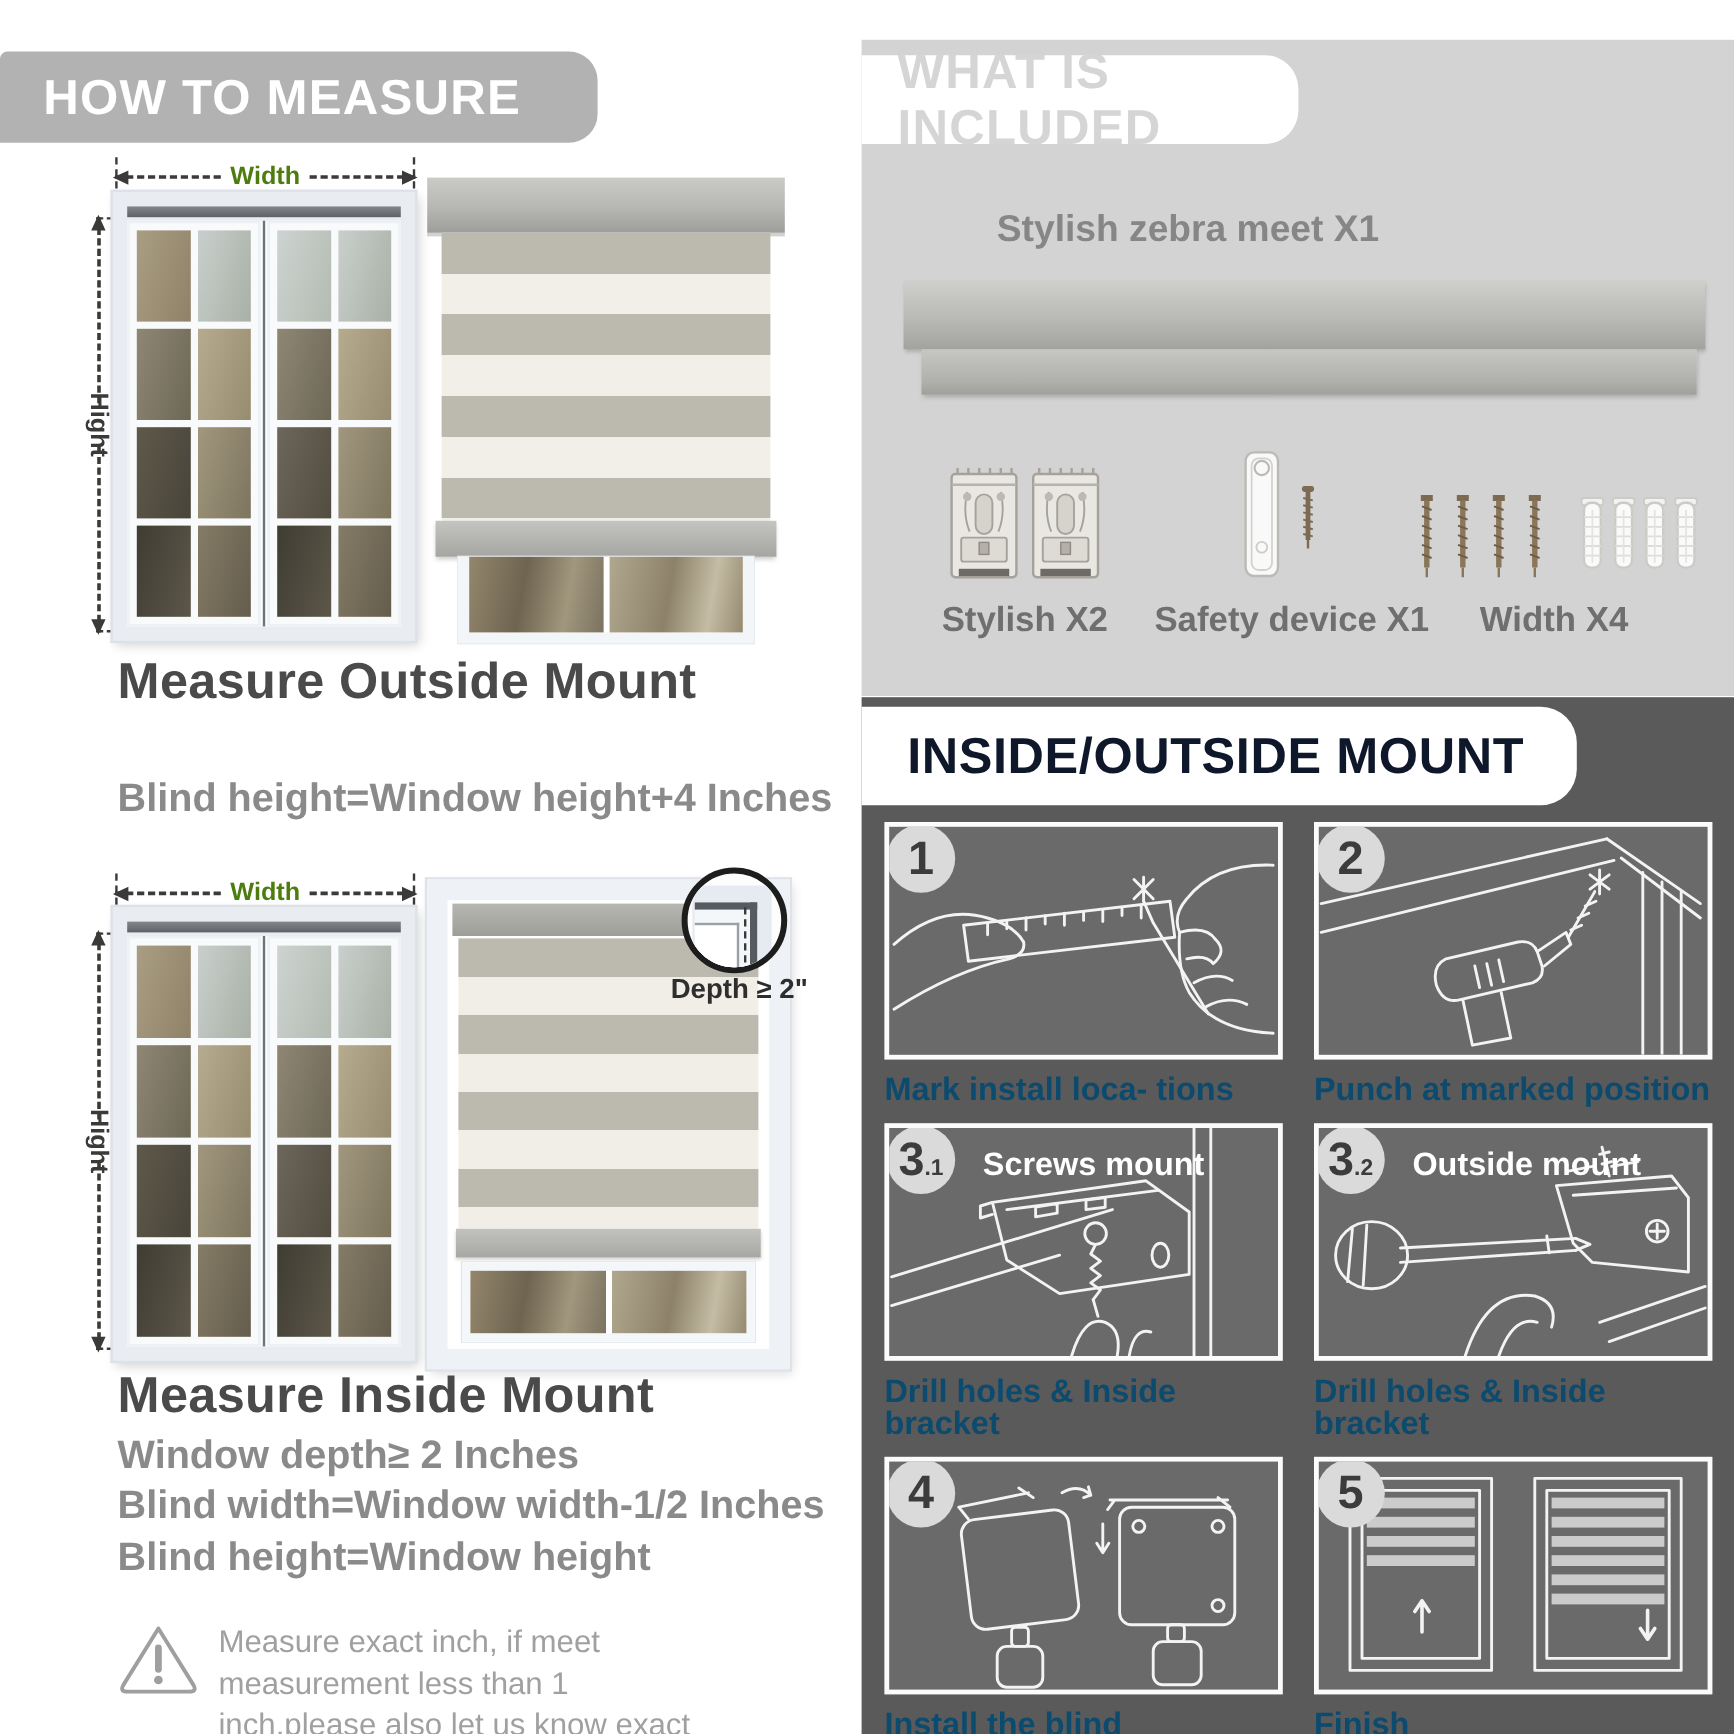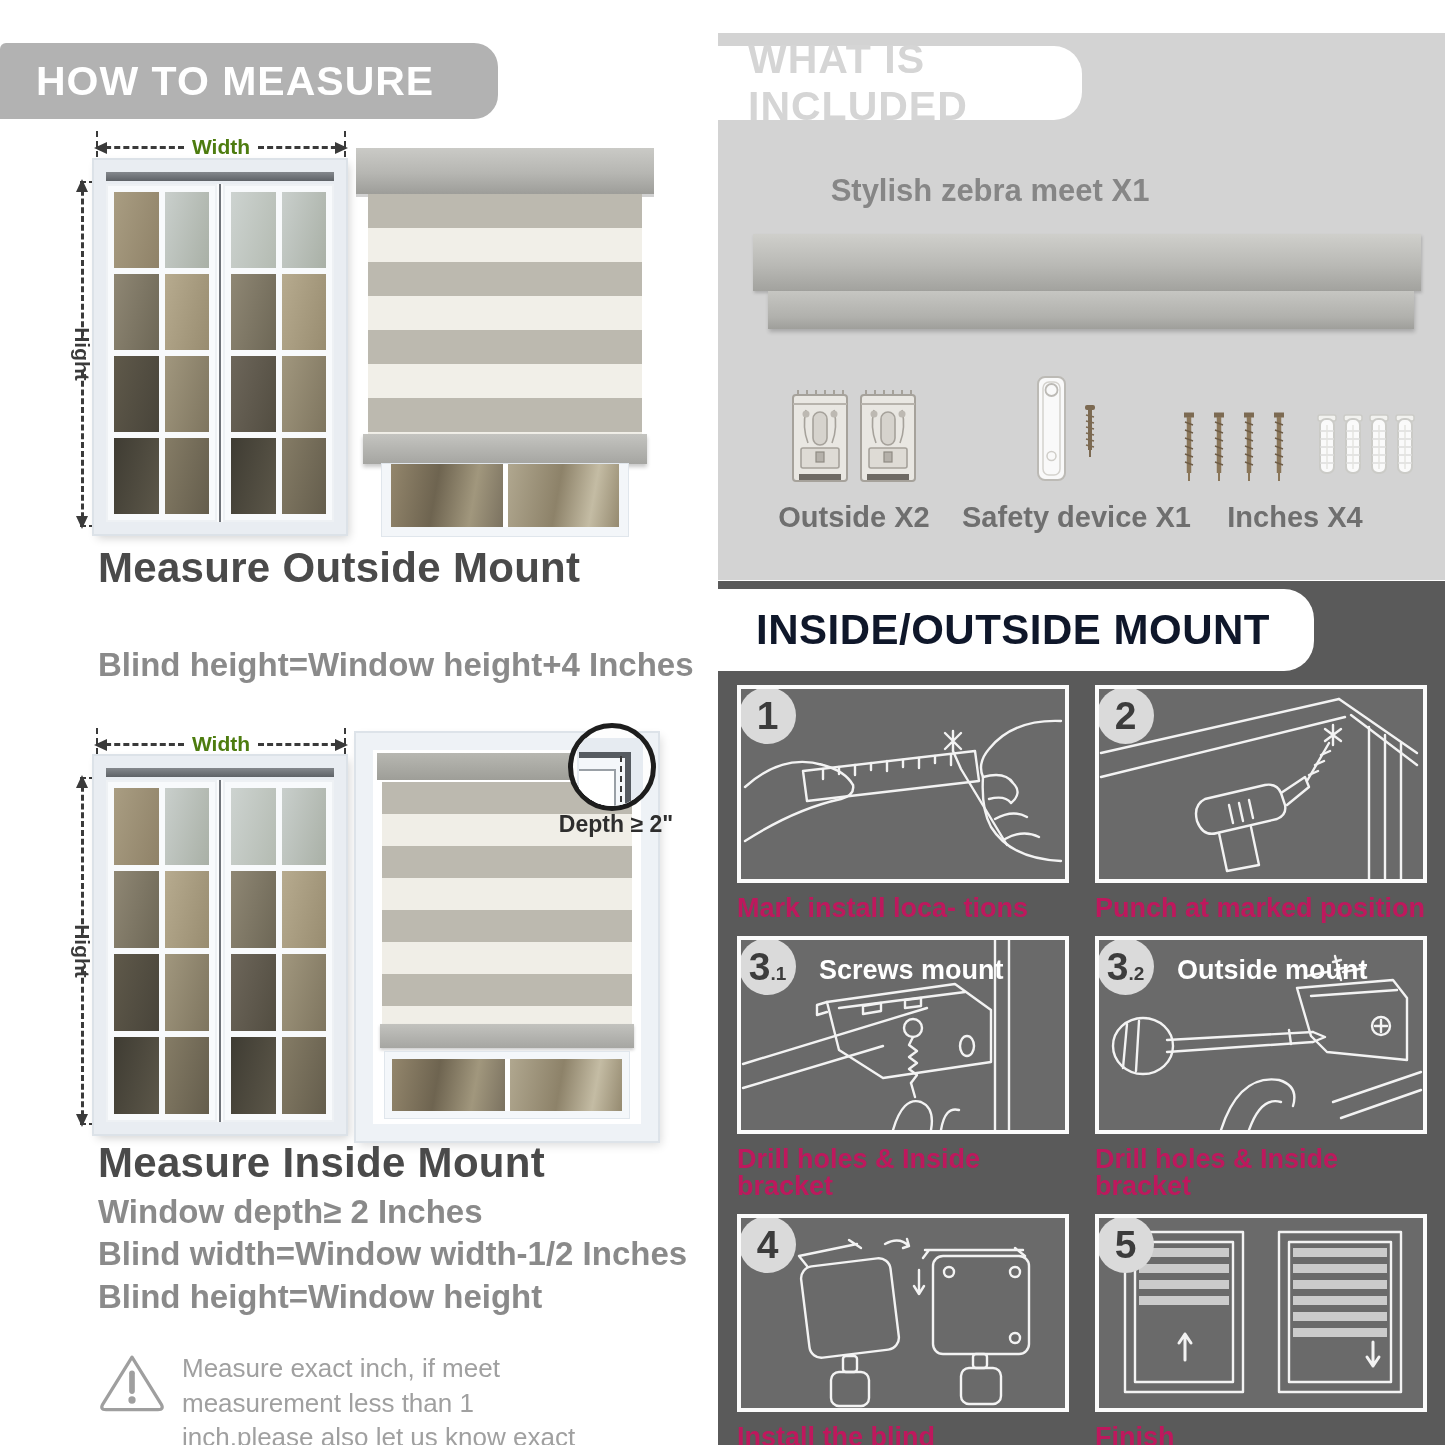--- a/index.html
+++ b/index.html
@@ -119,21 +119,21 @@
 
   .steps{position:absolute;left:737px;top:652px;width:690px;display:grid;
     grid-template-columns:1fr 1fr;column-gap:26px;row-gap:14px;}
   .box{position:relative;height:198px;border:4px solid #fbfbfb;background:#6a6a6a;overflow:hidden;}
   .art{position:absolute;inset:0;width:100%;height:100%;}
   .badge{position:absolute;top:-2px;left:-2px;width:57px;height:57px;border-radius:50%;
     background:#dadada;display:flex;align-items:center;justify-content:center;z-index:4;}
   .badge .num{font-size:39px;font-weight:700;color:#3c3c3c;line-height:1;}
   .badge .sub{font-size:19px;font-weight:700;color:#3c3c3c;margin-top:15px;}
   .stitle{position:absolute;left:78px;top:15px;color:#ffffff;font-size:27px;font-weight:700;z-index:3;}
-  .caption{margin-top:12px;color:#be185d;font-size:27px;font-weight:700;line-height:1;min-height:27px;}
+  .caption{margin-top:12px;color:#0c4a6e;font-size:27px;font-weight:700;line-height:1;min-height:27px;}
 </style>
 </head>
 <body>
 
 <div id="canvas">
 
   <div class="htm-banner">
     <span>HOW TO MEASURE</span>
   </div>
 
@@ -280,21 +280,21 @@
               <circle cx="41" cy="25" r="3.5" fill="#bdb9b2"></circle>
             <rect x="8" y="59" width="38" height="20" rx="2" fill="#dedbd5" stroke="#a6a29b" stroke-width="1.6"></rect>
             <rect x="23" y="63" width="8" height="10" fill="#b5b1aa" stroke="#8f8b84" stroke-width="1.2"></rect>
             <rect x="6" y="85" width="42" height="6" fill="#6e6a64"></rect>
           </g>
         </defs>
         <use href="#brk" x="6" y="6"></use>
         <use href="#brk" x="74" y="6"></use>
       </svg>
     </div>
-    <div class="inc-label">Outside X2</div>
+    <div class="inc-label">Stylish X2</div>
   </div>
 
   <div class="inc-group" style="left:962px;top:340px;width:210px;">
     <div class="inc-icons">
       <svg width="110" height="112" viewBox="0 0 110 112">
         <rect x="26" y="2" width="27" height="103" rx="7" fill="#ffffff" fill-opacity="0.85" stroke="#bcbab5" stroke-width="2"></rect>
         <rect x="31" y="7" width="17" height="93" rx="6" fill="none" stroke="#d4d2cd" stroke-width="1.5"></rect>
         <circle cx="39.5" cy="15" r="6" fill="none" stroke="#bcbab5" stroke-width="1.8"></circle>
         <circle cx="39.5" cy="81" r="4.5" fill="none" stroke="#cfcdc8" stroke-width="1.5"></circle>
         <rect x="73" y="30" width="10" height="5" rx="2" fill="#7c6a52"></rect>
@@ -326,21 +326,21 @@
         <use href="#scr" x="14"></use>
           <use href="#scr" x="44"></use>
           <use href="#scr" x="74"></use>
           <use href="#scr" x="104"></use>
         <use href="#anc" x="152"></use>
           <use href="#anc" x="178"></use>
           <use href="#anc" x="204"></use>
           <use href="#anc" x="230"></use>
       </svg>
     </div>
-    <div class="inc-label">Inches X4</div>
+    <div class="inc-label">Width X4</div>
   </div>
 
   <div class="panel-dark"></div>
   <div class="iom-banner">
     <span>INSIDE/OUTSIDE MOUNT</span>
   </div>
 
   <div class="steps">
 
     <div class="step">

